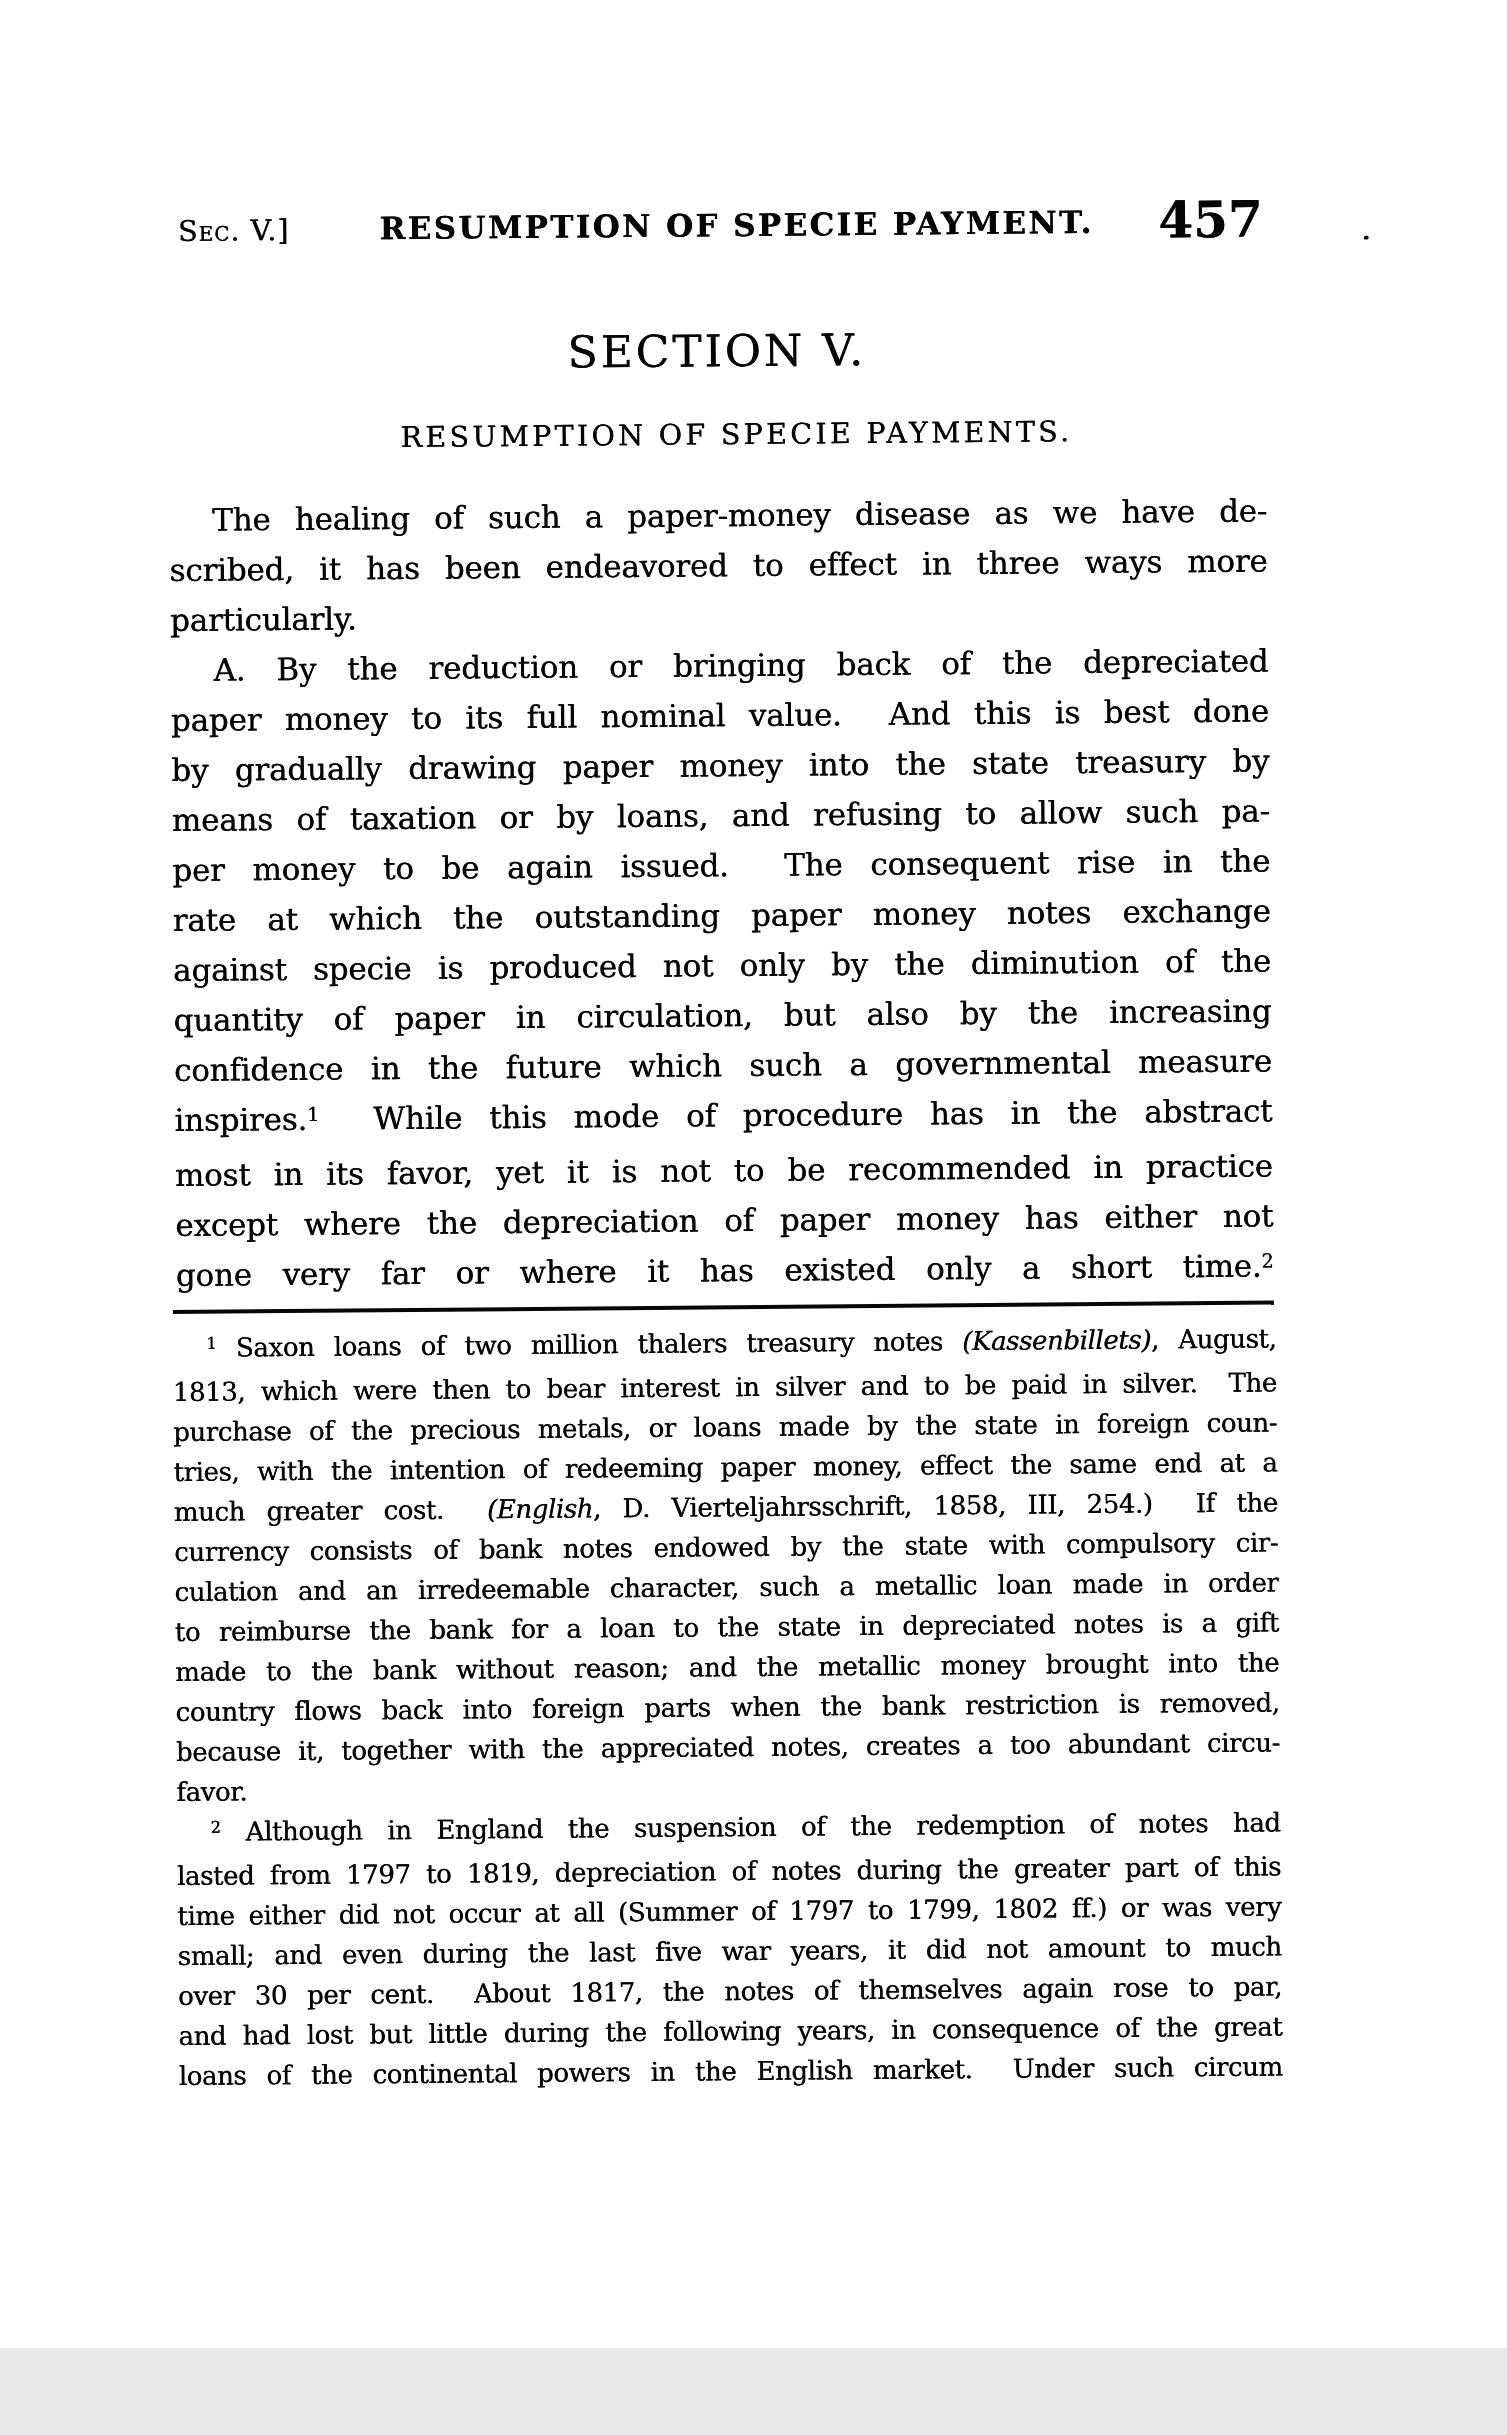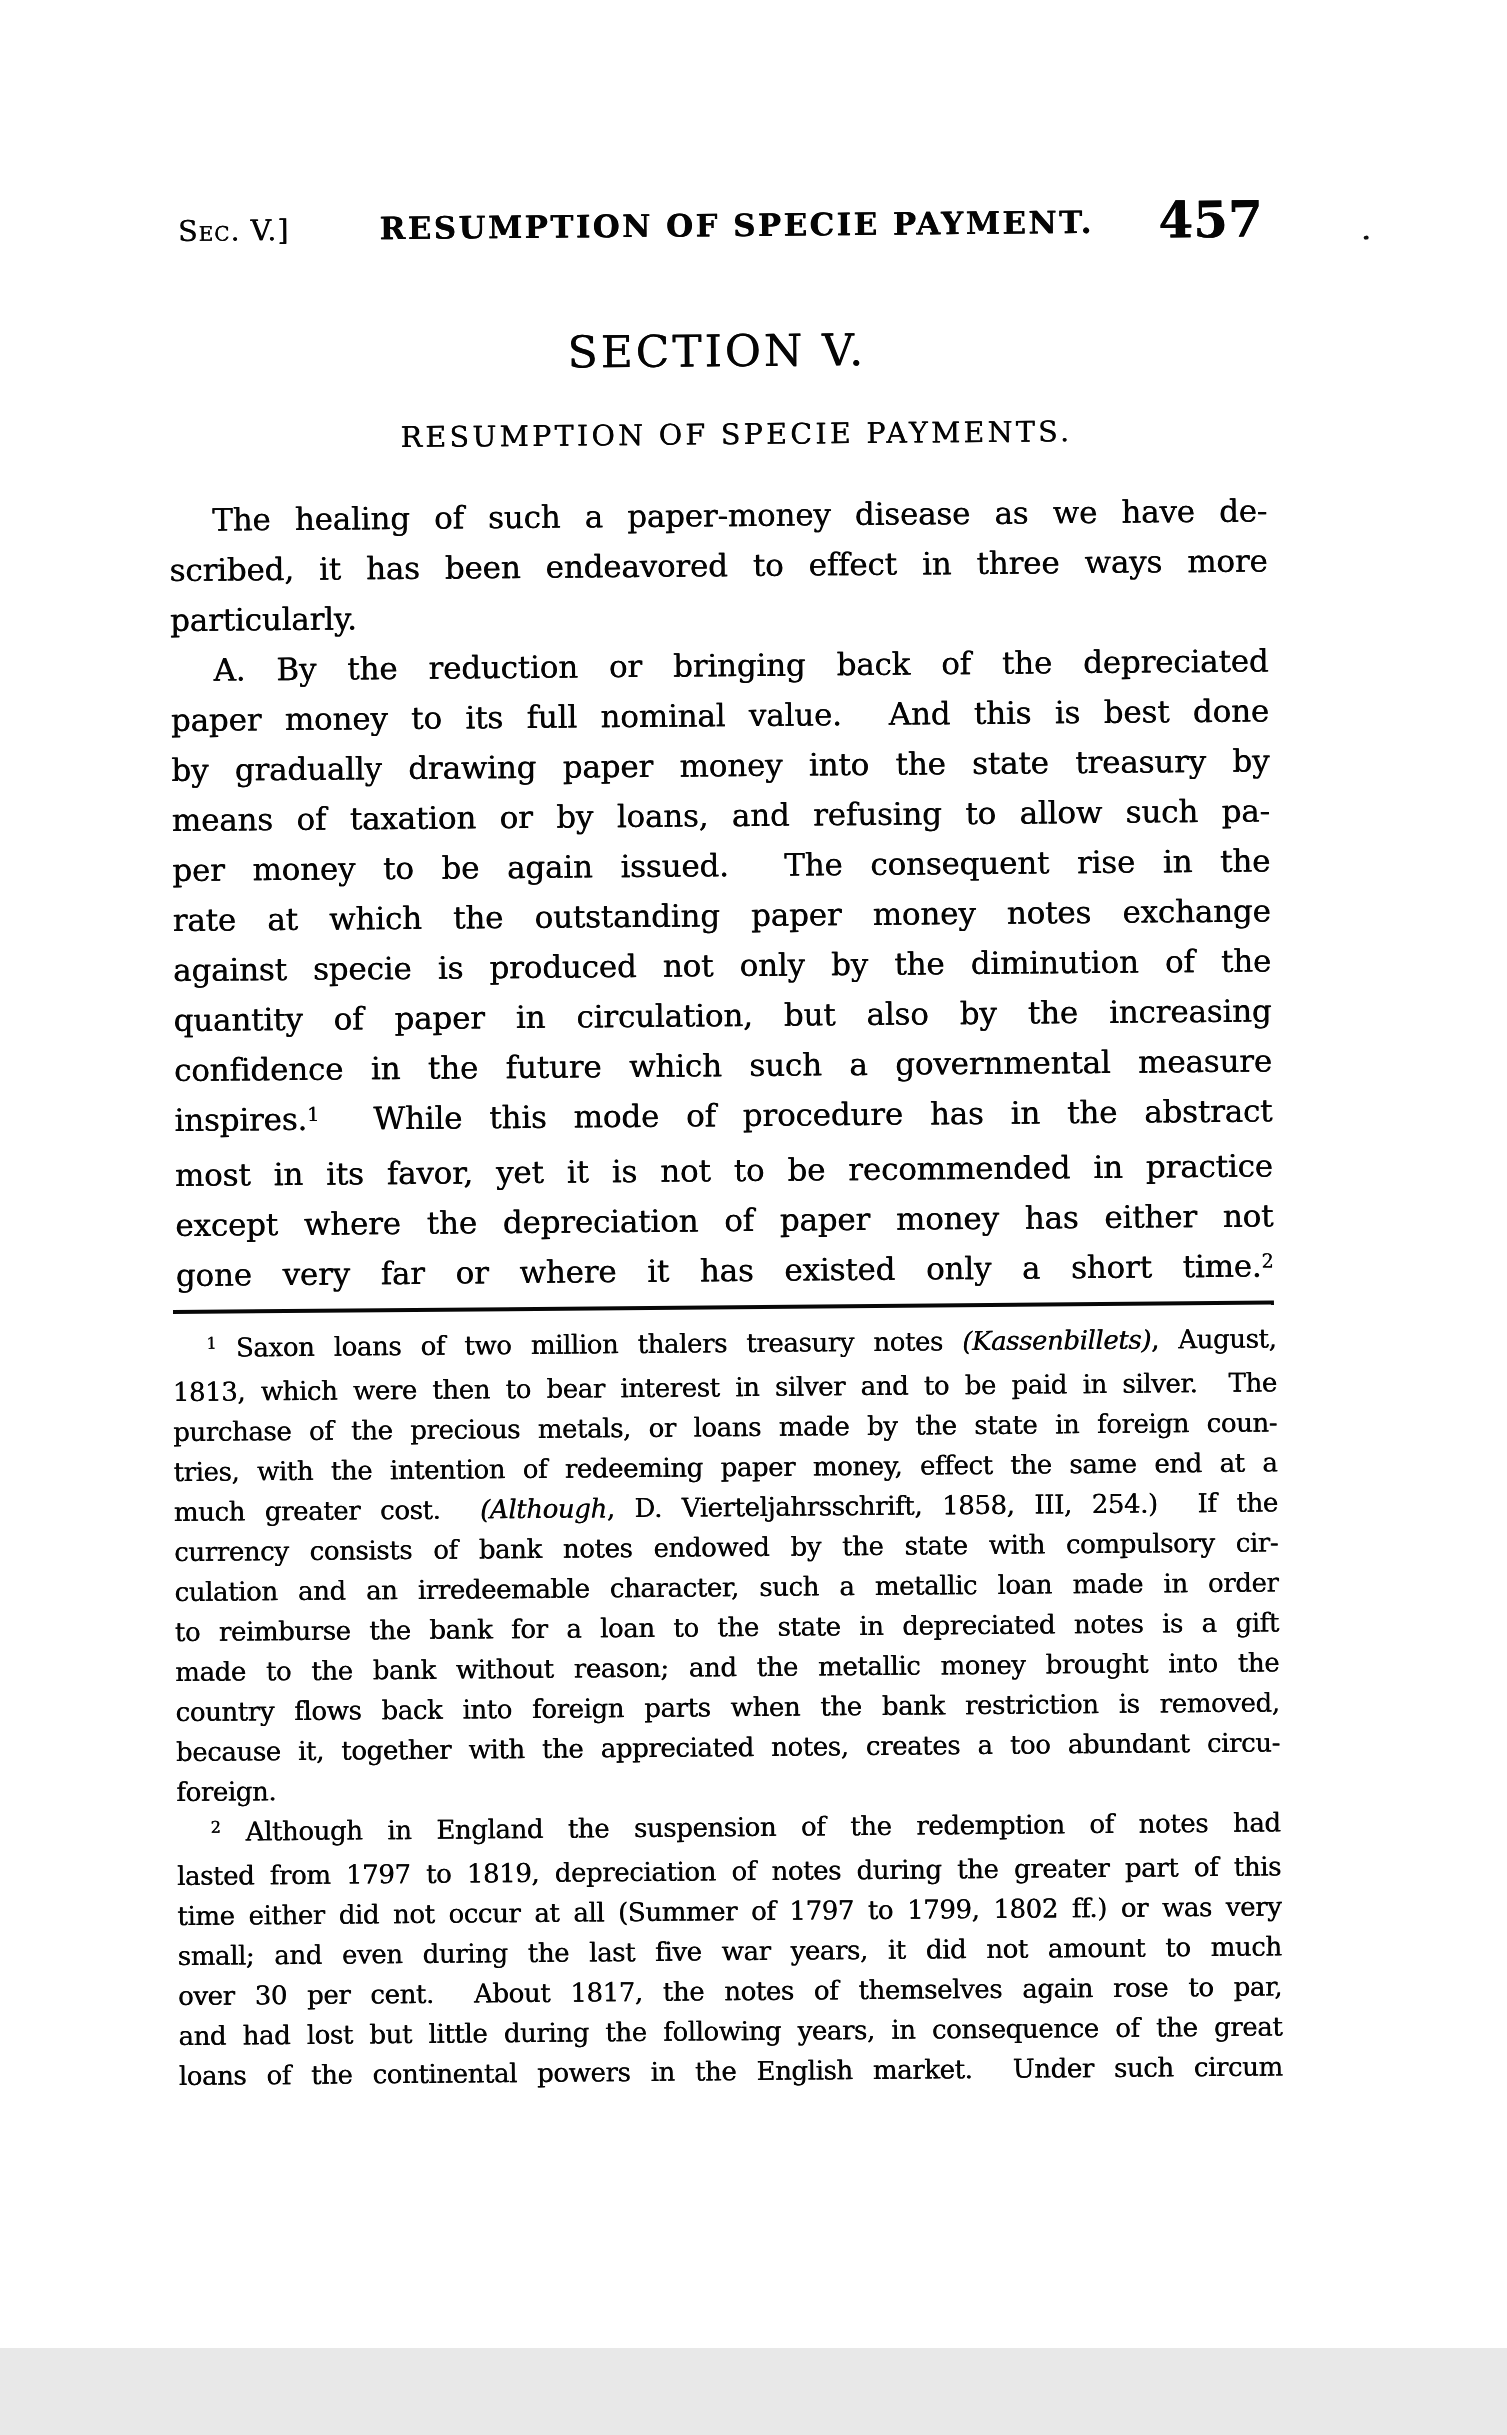--- a/index.html
+++ b/index.html
@@ -81,28 +81,28 @@
         <div class="line"><span>gone very far or where it has existed only a short time.</span><span class="sup">2</span></div>
       </div>
 
     <div class="footnote-rule"></div>
 
     <div class="footnotes txt">
         <div class="line indent"><span class="sup">1</span><span>&nbsp;Saxon loans of two million thalers treasury notes </span><span class="ital">(Kassenbillets)</span><span>, August,</span></div>
         <div class="line"><span>1813, which were then to bear interest in silver and to be paid in silver.&nbsp; The</span></div>
         <div class="line"><span>purchase of the precious metals, or loans made by the state in foreign coun-</span></div>
         <div class="line"><span>tries, with the intention of redeeming paper money, effect the same end at a</span></div>
-        <div class="line"><span>much greater cost.&nbsp; </span><span class="ital">(Although</span><span>, D. Vierteljahrsschrift, 1858, III, 254.)&nbsp; If the</span></div>
+        <div class="line"><span>much greater cost.&nbsp; </span><span class="ital">(English</span><span>, D. Vierteljahrsschrift, 1858, III, 254.)&nbsp; If the</span></div>
         <div class="line"><span>currency consists of bank notes endowed by the state with compulsory cir-</span></div>
         <div class="line"><span>culation and an irredeemable character, such a metallic loan made in order</span></div>
         <div class="line"><span>to reimburse the bank for a loan to the state in depreciated notes is a gift</span></div>
         <div class="line"><span>made to the bank without reason; and the metallic money brought into the</span></div>
         <div class="line"><span>country flows back into foreign parts when the bank restriction is removed,</span></div>
         <div class="line"><span>because it, together with the appreciated notes, creates a too abundant circu-</span></div>
-        <div class="line end"><span>foreign.</span></div>
+        <div class="line end"><span>favor.</span></div>
         <div class="line indent"><span class="sup">2</span><span>&nbsp;Although in England the suspension of the redemption of notes had</span></div>
         <div class="line"><span>lasted from 1797 to 1819, depreciation of notes during the greater part of this</span></div>
         <div class="line"><span>time either did not occur at all (Summer of 1797 to 1799, 1802 ff.) or was very</span></div>
         <div class="line"><span>small; and even during the last five war years, it did not amount to much</span></div>
         <div class="line"><span>over 30 per cent.&nbsp; About 1817, the notes of themselves again rose to par,</span></div>
         <div class="line"><span>and had lost but little during the following years, in consequence of the great</span></div>
         <div class="line"><span>loans of the continental powers in the English market.&nbsp; Under such circum</span></div>
       </div>
 
   </div>

